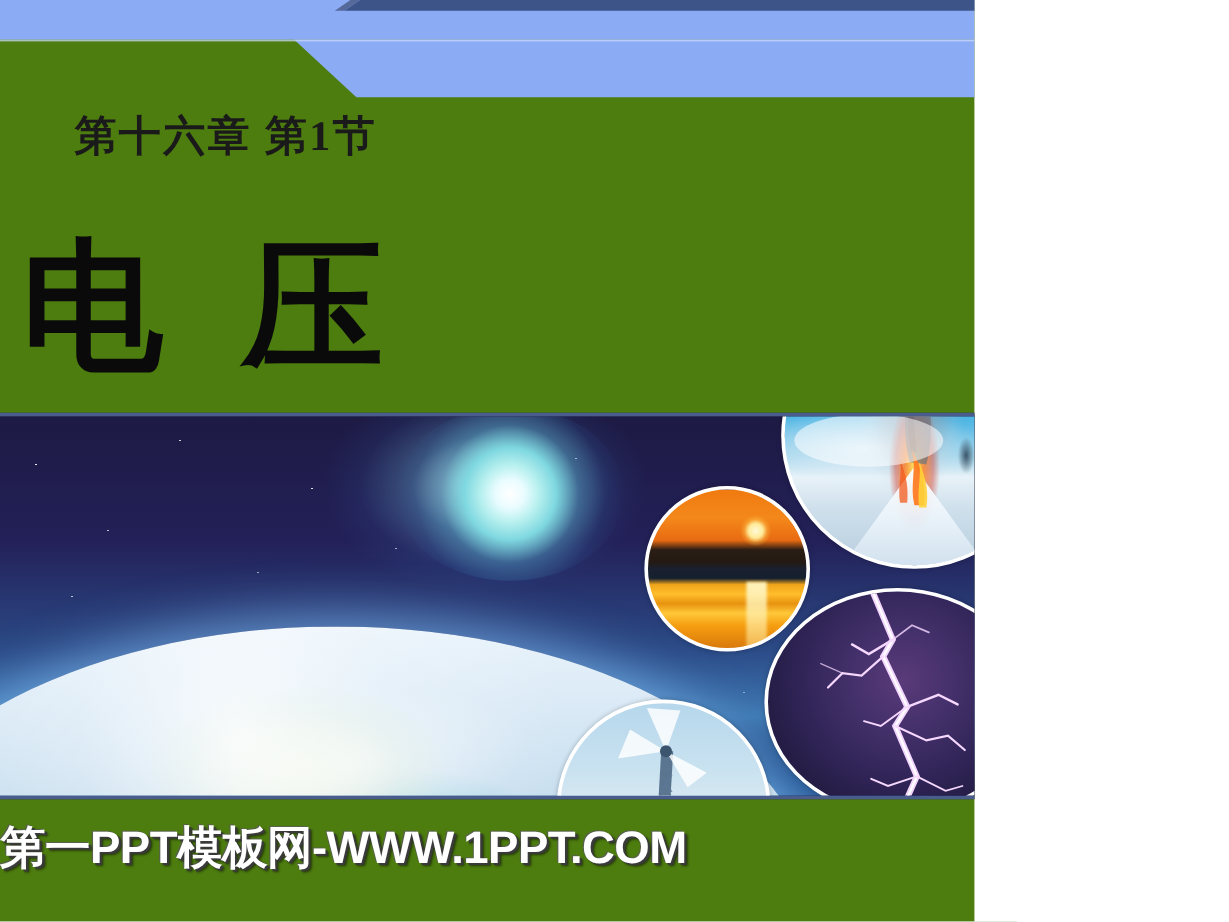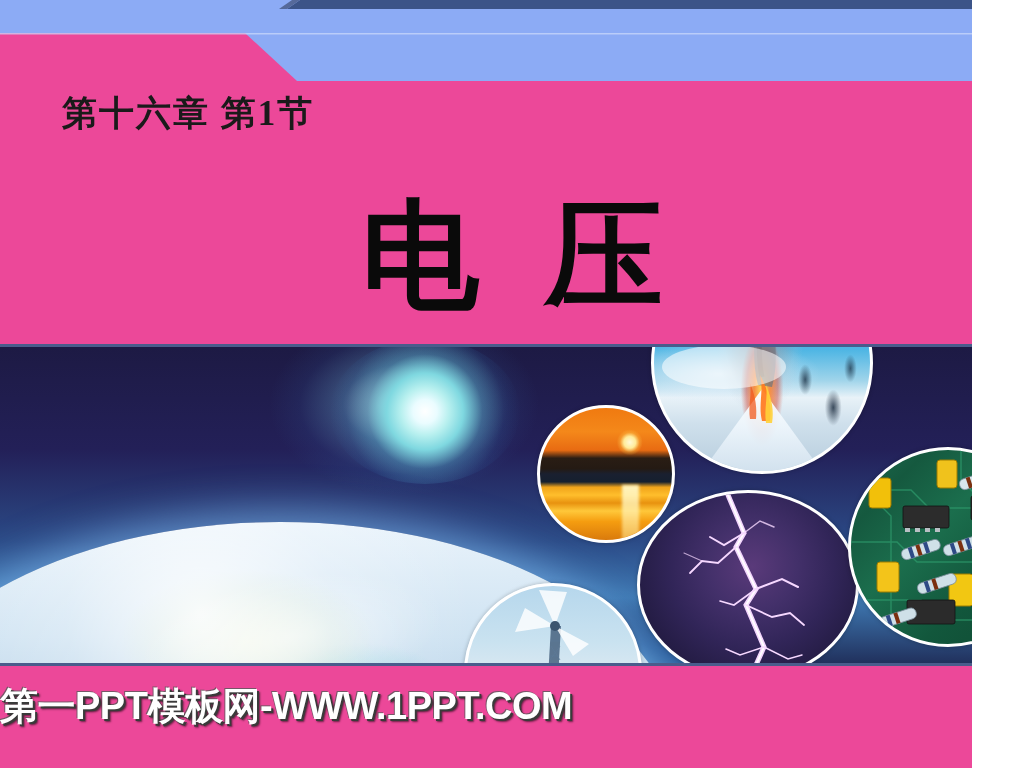--- a/index.html
+++ b/index.html
@@ -9,23 +9,23 @@
   }
   body {
     width: 1024px;
     height: 768px;
     overflow: hidden;
     font-family: "Liberation Serif", "DejaVu Serif", serif;
   }
 
   #slide {
     position: relative;
-    width: 972px;
+    width: 812px;
     height: 768px;
-    background: #ec4899;
+    background: #4d7c0f;
     overflow: hidden;
   }
 
   
   .deco-layer {
     position: absolute;
     left: 0;
     top: 0;
     width: 1024px;
     height: 120px;
@@ -44,21 +44,21 @@
     color: #1a1a1a;
     white-space: nowrap;
   }
 
   
   #main-title {
     position: absolute;
     left: 0;
     top: 195px;
     width: 1024px;
-    text-align: center;
+    text-align: left;
     font-family: "Liberation Serif", "DejaVu Serif", serif;
     font-size: 118px;
     font-weight: 700;
     line-height: 1.05;
     letter-spacing: 18px;
     color: #0a0a0a;
     text-indent: 18px;
   }
 
   

